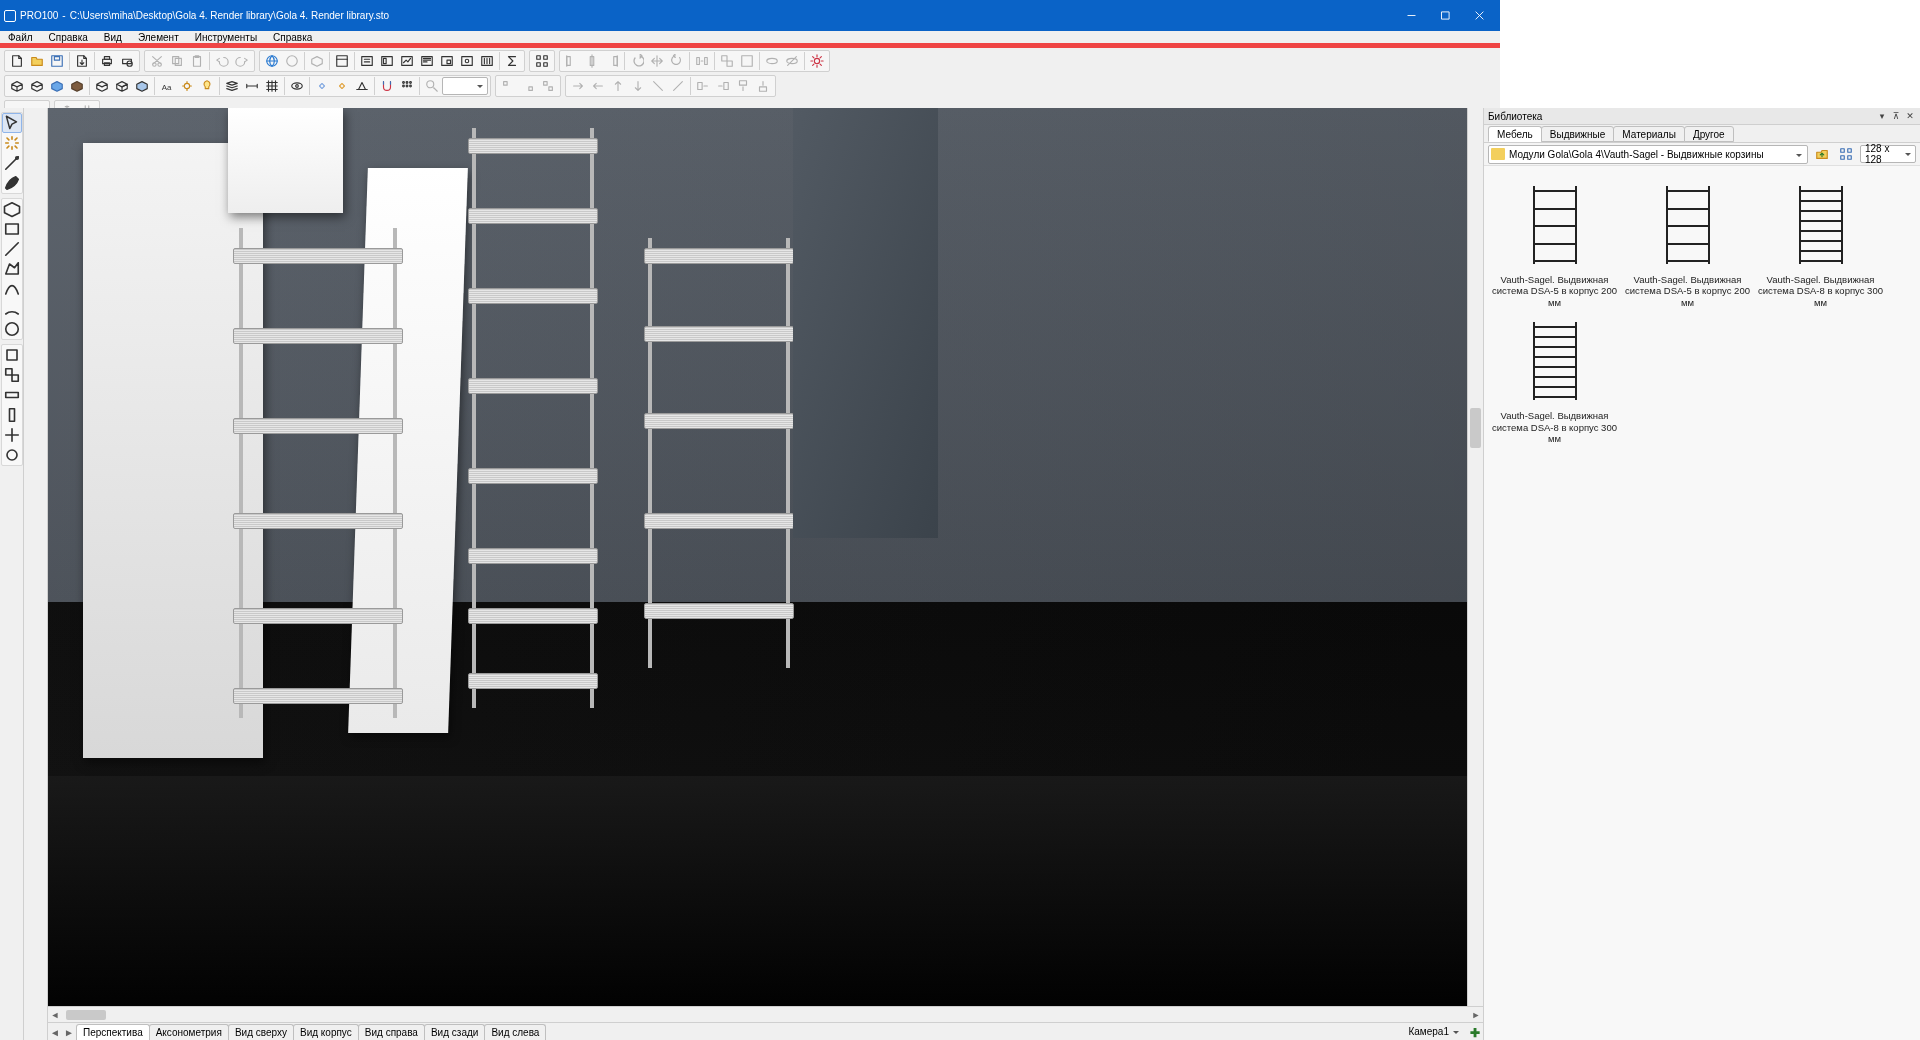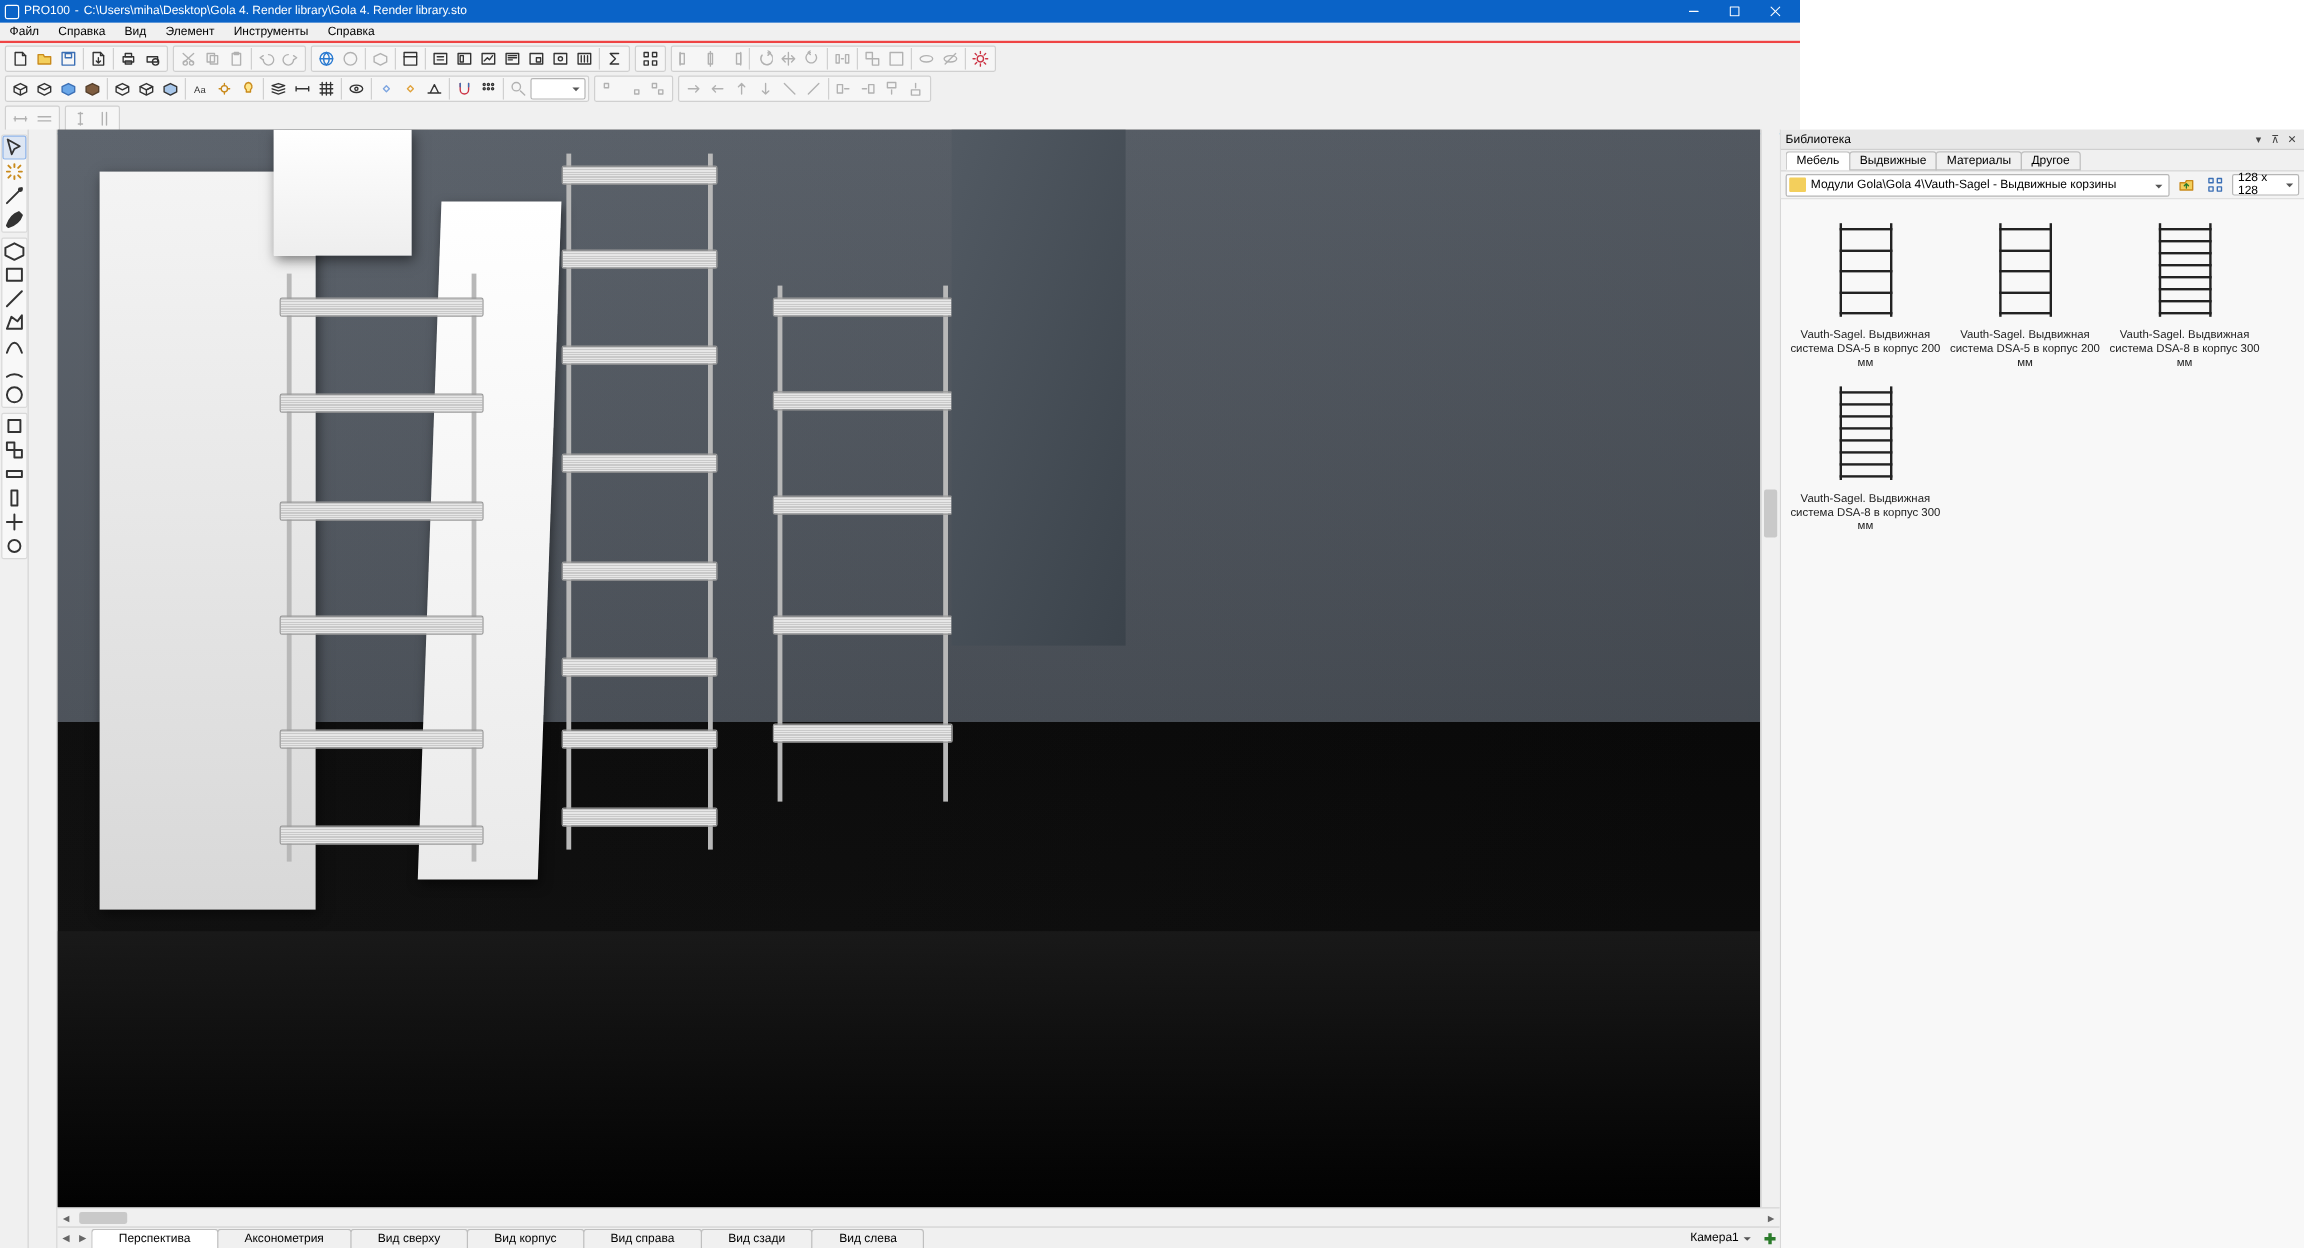--- a/index.html
+++ b/index.html
@@ -1,25 +1,25 @@
 <!DOCTYPE html>
 <html><head>
 <meta charset="utf-8">
 <style>
 * { margin:0; padding:0; box-sizing:border-box; font-family:"Segoe UI",Tahoma,sans-serif; }
 html,body { width:1500px; height:812px; overflow:hidden; background:#fff; }
 
-.titlebar { height:19px; background:#0a63c7; color:#fff; display:flex; align-items:center; font-size:10px; padding:0 4px; }
+.titlebar { height:31px; background:#0a63c7; color:#fff; display:flex; align-items:center; font-size:10px; padding:0 4px; }
 .titlebar .icon { width:12px; height:12px; margin-right:4px; background:#0a63c7; border:1px solid #fff; border-radius:2px; display:inline-block; }
 .titlebar .title { flex:1; display:flex; gap:4px; white-space:nowrap; }
 .titlebar .winbtns { display:flex; }
 .winbtn { width:34px; height:17px; display:flex; align-items:center; justify-content:center; cursor:pointer; }
 .winbtn svg { width:9px; height:9px; stroke:#fff; fill:none; stroke-width:1; }
 
-.menubar { height:17px; background:#f0f0f0; display:flex; align-items:center; font-size:10px; border-bottom:2px solid #ef4444; }
+.menubar { height:17px; background:#f0f0f0; display:flex; align-items:center; font-size:10px; border-bottom:5px solid #ef4444; }
 .menubar .mitem { padding:0 8px; height:100%; display:flex; align-items:center; cursor:default; }
 
 .toolbars { background:#f0f0f0; border-bottom:1px solid #0ea5e9; }
 .trow { height:25px; display:flex; align-items:center; padding:1px 4px; gap:0; }
 .tgroup { display:flex; align-items:center; border:1px solid #d0d0d0; border-radius:2px; background:#f6f6f6; padding:1px 2px; margin-right:4px; height:22px; }
 .tbtn { width:20px; height:20px; display:flex; align-items:center; justify-content:center; border-radius:2px; cursor:pointer; }
 .tbtn svg { width:14px; height:14px; }
 .tbtn.disabled { opacity:.35; pointer-events:none; }
 .tsep { width:1px; height:18px; background:#d0d0d0; margin:0 2px; }
 .tcombo { background:#fff; border:1px solid #b6b6b6; border-radius:2px; height:18px; display:flex; align-items:center; padding:0 14px 0 4px; font-size:10px; position:relative; }
@@ -46,21 +46,21 @@
 .rack .shelf { position:absolute; left:0; right:0; height:16px; border:1px solid #9a9a9a; background:repeating-linear-gradient(#c9c9c9,#c9c9c9 1px,#e6e6e6 1px,#e6e6e6 2px); border-radius:2px; }
 .floor-refl { position:absolute; left:0; right:0; height:230px; bottom:0; background:linear-gradient(#1a1a1a, #000); opacity:.9; }
 
 .vscroll { width:16px; background:#f0f0f0; border-left:1px solid #cfcfcf; position:relative; }
 .vscroll .thumb { position:absolute; left:2px; right:2px; top:300px; height:40px; background:#c9c9c9; border-radius:2px; }
 .hscroll { height:16px; background:#f0f0f0; border-top:1px solid #cfcfcf; display:flex; align-items:center; }
 .hscroll .thumb { width:40px; height:10px; background:#c9c9c9; border-radius:2px; margin-left:4px; }
 .hscroll .arrow { width:14px; text-align:center; font-size:9px; color:#666; }
 .bottomtabs { height:18px; background:#f0f0f0; border-top:1px solid #cfcfcf; display:flex; align-items:flex-end; font-size:10px; }
 .bottomtabs .arrow { width:14px; height:16px; display:flex; align-items:center; justify-content:center; color:#666; cursor:pointer; }
-.btab { padding:1px 22px; border:1px solid #bfbfbf; border-bottom:none; background:#f0f0f0; border-radius:3px 3px 0 0; margin-right:-1px; cursor:pointer; height:16px; display:flex; align-items:center; }
+.btab { padding:1px 6px; border:1px solid #bfbfbf; border-bottom:none; background:#f0f0f0; border-radius:3px 3px 0 0; margin-right:-1px; cursor:pointer; height:16px; display:flex; align-items:center; }
 .btab.active { background:#fff; position:relative; z-index:1; }
 .camera-label { margin-left:auto; padding:0 8px; display:flex; align-items:center; height:100%; font-size:10px;margin-top:28px; }
 .addcam { width:16px; text-align:center; color:#2a7a2a; font-weight:bold; cursor:pointer; font-size:12px; }
 
 .library { width:437px; background:#f8f8f8; border-left:1px solid #cfcfcf; display:flex; flex-direction:column; }
 .libhead { height:17px; background:#e8e8e8; border-bottom:1px solid #cfcfcf; display:flex; align-items:center; font-size:10px; padding:0 4px; }
 .libhead .title { flex:1; }
 .libhead .ctl { width:12px; height:12px; margin-left:2px; display:flex; align-items:center; justify-content:center; font-size:9px; color:#444; cursor:pointer; }
 .libtabs { height:18px; display:flex; align-items:flex-end; background:#f0f0f0; font-size:10px; border-bottom:1px solid #cfcfcf; padding-left:4px; }
 .ltab { padding:1px 8px; border:1px solid #bfbfbf; border-radius:3px 3px 0 0; background:#f0f0f0; margin-right:-1px; cursor:pointer; height:16px; display:flex; align-items:center; }

